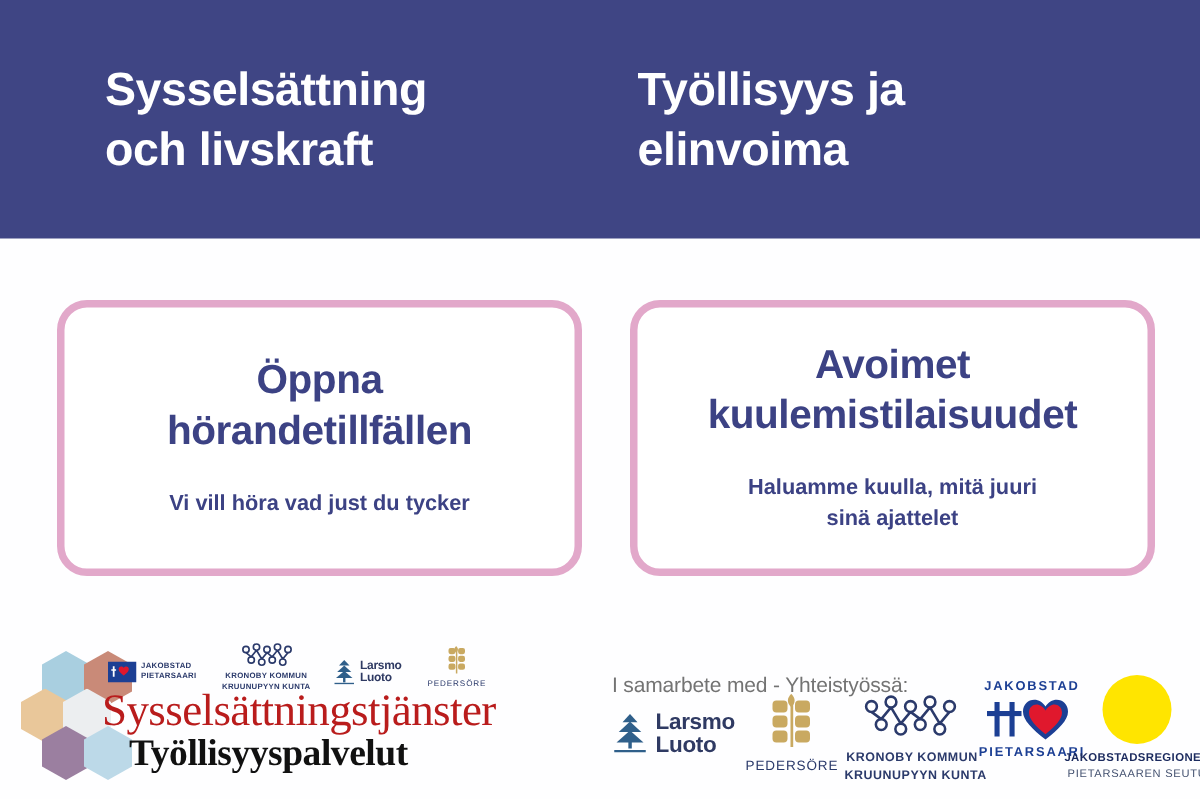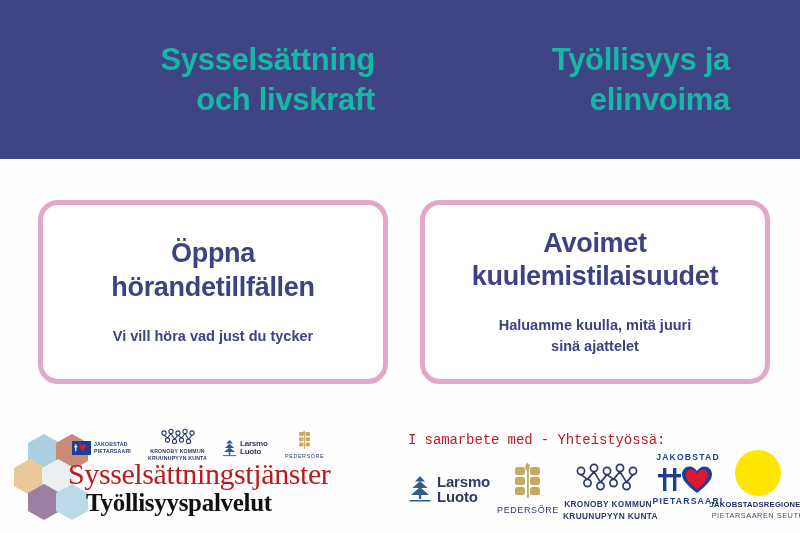--- a/index.html
+++ b/index.html
@@ -12,22 +12,22 @@
   .page{ position:relative; width:800px; height:533px; background:#fefeff; }
 
   
   .header{
     position:absolute; left:0; top:0; width:800px; height:159px;
     background:#3f4584;
     display:flex; align-items:center; justify-content:center;
     gap:50px;
   }
   .header-col{
-    text-align:right;
-    color:#14b8a6;
+    text-align:left;
+    color:#ffffff;
     font-weight:bold;
     font-size:31px;
     line-height:1.27;
     letter-spacing:-0.3px;
     width:305px;
   }
   .header-col .l2{ display:block; }
 
   
   .cards{
@@ -99,22 +99,22 @@
   }
   .bw2{
     font-family:"Liberation Serif", serif;
     font-size:25px; font-weight:bold; color:#111111; line-height:1.05;
     letter-spacing:-0.3px; white-space:nowrap; margin-left:18px;
   }
 
   
   .partners{ position:absolute; left:408px; top:8px; width:390px; height:125px; }
   .partners-label{
-    position:absolute; left:0; top:32px;
-    font-size:14px; color:#b91c1c; letter-spacing:-0.1px; white-space:nowrap;font-family:Liberation Mono, monospace;
+    position:absolute; left:0; top:48px;
+    font-size:14px; color:#737373; letter-spacing:-0.1px; white-space:nowrap;
   }
   .plogos{ position:absolute; left:0; top:58px; width:390px; height:70px; }
   .plogo{ position:absolute; text-align:center; }
   .plogo-txt{
     font-size:8.3px; font-weight:bold; color:#2b3a6b;
     letter-spacing:0.35px; line-height:1.4; white-space:nowrap;
   }
   .plogo-txt .l2{ display:block; }
 
   

